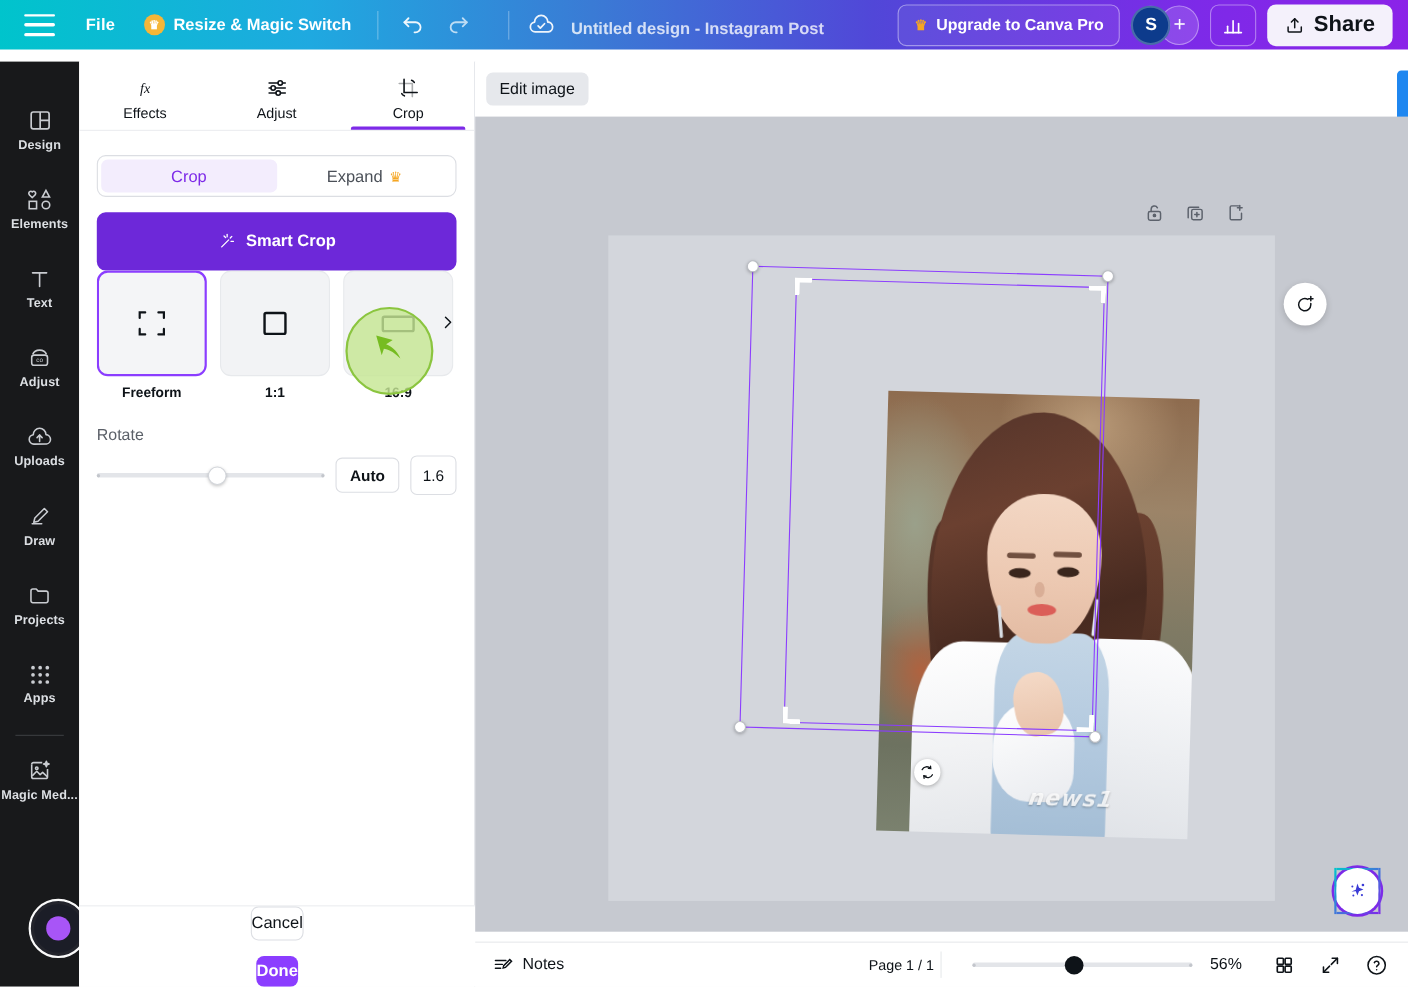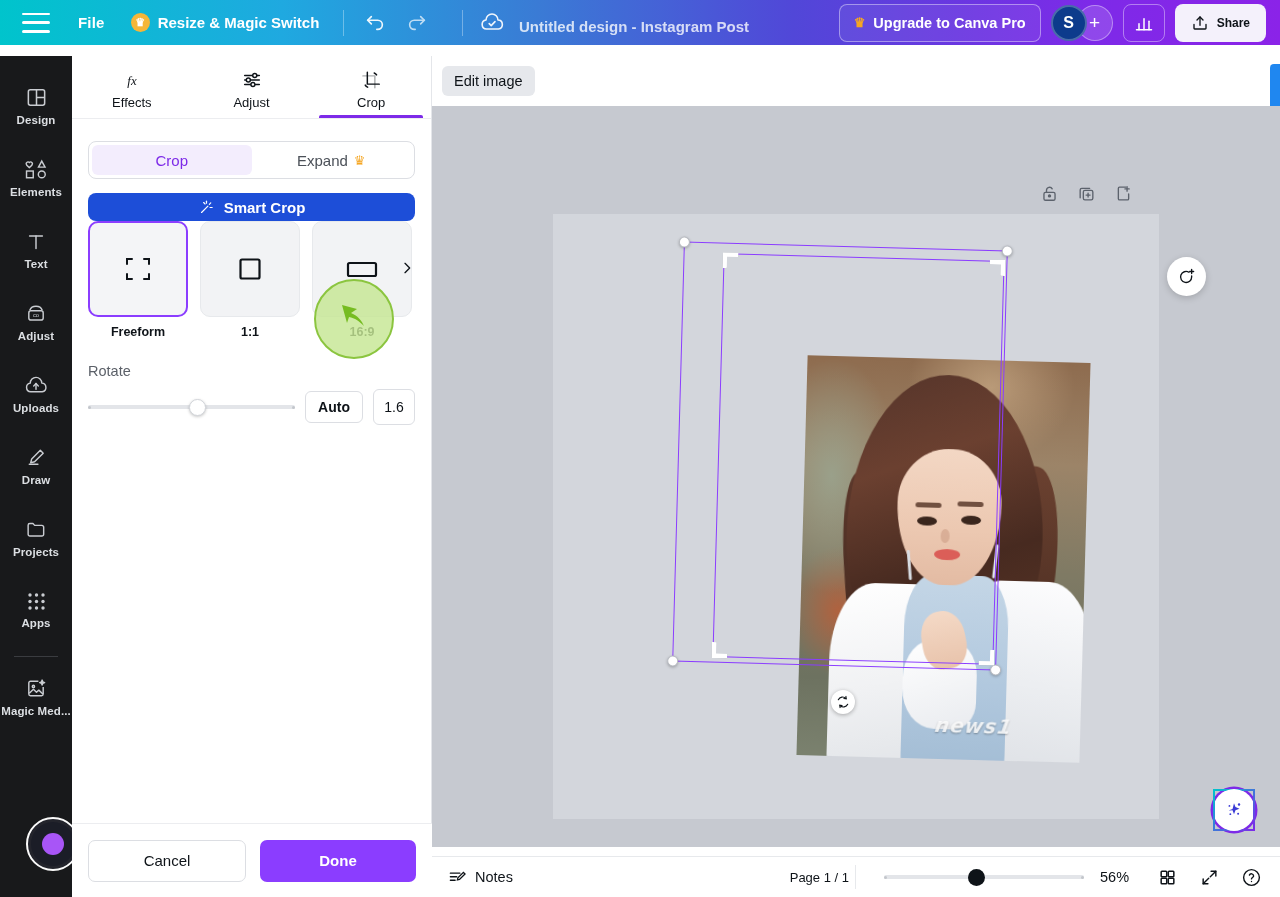--- a/index.html
+++ b/index.html
@@ -50,28 +50,28 @@
     width:36px;height:36px;border-radius:50%;background:rgba(255,255,255,.14);
     display:flex;align-items:center;justify-content:center;font-size:19px;font-weight:400;
     border:1.5px solid rgba(255,255,255,.38); margin-left:-10px; cursor:pointer;
   }
   .stats-btn {
     width:42px;height:38px;border:1px solid rgba(255,255,255,.40);border-radius:8px;
     display:flex;align-items:center;justify-content:center; cursor:pointer;
   }
   .share-btn {
     display:flex;align-items:center;gap:8px;background:#f4f1fb;color:#0e1318;
-    height:38px;padding:0 16px;border-radius:8px;font-size:12px;font-weight:600;cursor:pointer;
+    height:38px;padding:0 16px;border-radius:8px;font-size:20px;font-weight:600;cursor:pointer;
   }
 
   
   .rail {
     position:absolute; left:0; top:56px; width:72px; height:841px;
     background:#18191b; display:flex; flex-direction:column; align-items:center;
-    padding-top: 14px; color:#c9ccd1;
+    padding-top: 26px; color:#c9ccd1;
   }
   .rail-item {
     width:72px; height:72px; display:flex; flex-direction:column;
     align-items:center; justify-content:center; gap:5px; cursor:pointer;
   }
   .rail-label { font-size:11.5px; font-weight:700; color:#dcdfe3; letter-spacing:.1px; }
   .rail-sep { width:44px;height:1px;background:#3a3c40;margin:10px 0 4px; }
   .rec-dot {
     position:absolute; left:26px; bottom:26px; width:54px;height:54px;border-radius:50%;
     background:#1b1d27; border:2.5px solid #fafafa; display:flex;align-items:center;justify-content:center;
@@ -96,21 +96,21 @@
   .seg {
     margin:22px 16px 0; height:38px; border:1px solid #dcdee3; border-radius:8px;
     display:flex; padding:3px; background:#fff;
   }
   .seg-btn {
     flex:1; display:flex;align-items:center;justify-content:center;gap:6px;
     border-radius:6px; font-size:15px; color:#4b5058; cursor:pointer;
   }
   .seg-btn.active { background:#f3edfd; color:#7d2ae8; font-weight:500; }
   .smart-crop {
-    margin:14px 16px 0; height:28px; border-radius:8px; background:#1d4ed8; color:#fff;
+    margin:14px 16px 0; height:53px; border-radius:8px; background:#6d28d9; color:#fff;
     display:flex;align-items:center;justify-content:center;gap:9px;
     font-size:15px;font-weight:700;cursor:pointer;
   }
   .section-title { margin:24px 0 10px 16px; font-size:14.5px; font-weight:700; color:#0e1318; }
   .ratios { position:relative; margin:0 16px; display:flex; gap:12px; overflow:hidden; }
   .ratio { width:100px; flex:0 0 100px; }
   .ratio-box {
     height:96px; border-radius:10px; background:#f2f3f5; border:1px solid #e7e9ec;
     display:flex;align-items:center;justify-content:center;cursor:pointer;
   }
@@ -133,21 +133,21 @@
     height:32px;padding:0 12px;border:1px solid #dcdee3;border-radius:6px;background:#fff;
     font-size:14px;font-weight:700;color:#0e1318;display:flex;align-items:center;cursor:pointer;
   }
   .deg-box {
     width:42px;height:36px;border:1px solid #dcdee3;border-radius:6px;background:#fff;
     font-size:14px;color:#0e1318;display:flex;align-items:center;justify-content:center;cursor:text;
   }
   .panel-footer {
     position:absolute; left:0; bottom:0; width:360px; height:74px;
     border-top:1px solid #ecedf0; background:#fff;
-    display:flex; align-items:center; gap:14px; padding:0 16px;
+    display:flex; align-items:center; gap:14px; padding:0 16px;flex-direction:column;
   }
   .btn-cancel {
     flex:1; height:42px; border:1px solid #dcdee3; border-radius:7px; background:#fff;
     font-size:15px; color:#0e1318; display:flex;align-items:center;justify-content:center;cursor:pointer;
   }
   .btn-done {
     flex:1; height:42px; border-radius:7px; background:#8b3dff; color:#fff;
     font-size:15px; font-weight:700; display:flex;align-items:center;justify-content:center;cursor:pointer;
   }
   .cursor-ring {

